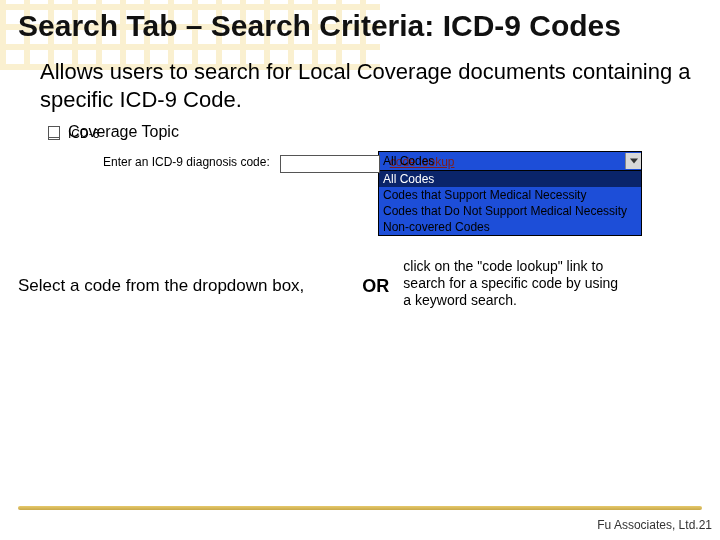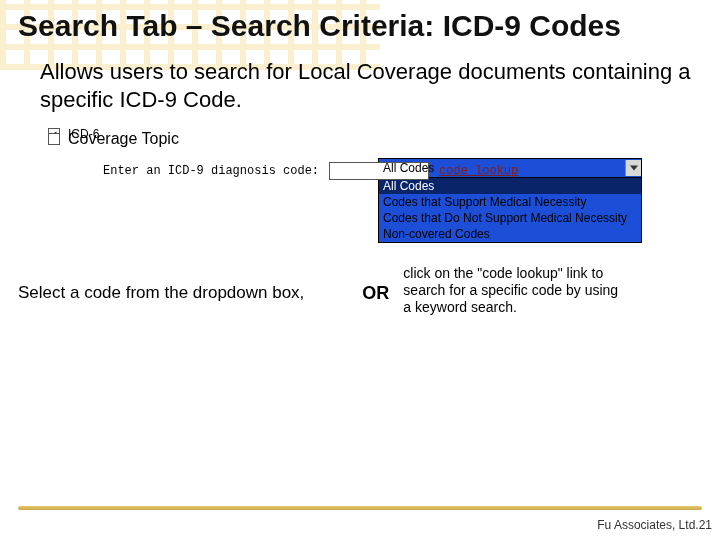--- a/index.html
+++ b/index.html
@@ -56,24 +56,23 @@
     background: #fff;
     margin-right: 8px;
     display: inline-flex;
     align-items: center;
     justify-content: center;
     font-size: 10px;
     color: #222;
   }
   .row2 {
     display: flex;
-    align-items: center;
-    margin-top: 21px;
-    font-size: 12px;
-    font-family: Liberation Mono, monospace;
+    align-items: flex-start;
+    margin-top: 14px;
+    font-size: 12px;
   }
   .label-enter { margin-left: 55px; }
   .txt {
     width: 100px; height: 18px;
     border: 1px solid #555;
     background: #fff;
     margin: 0 10px;
   }
   .lookup {
     color: #7f1d1d;

